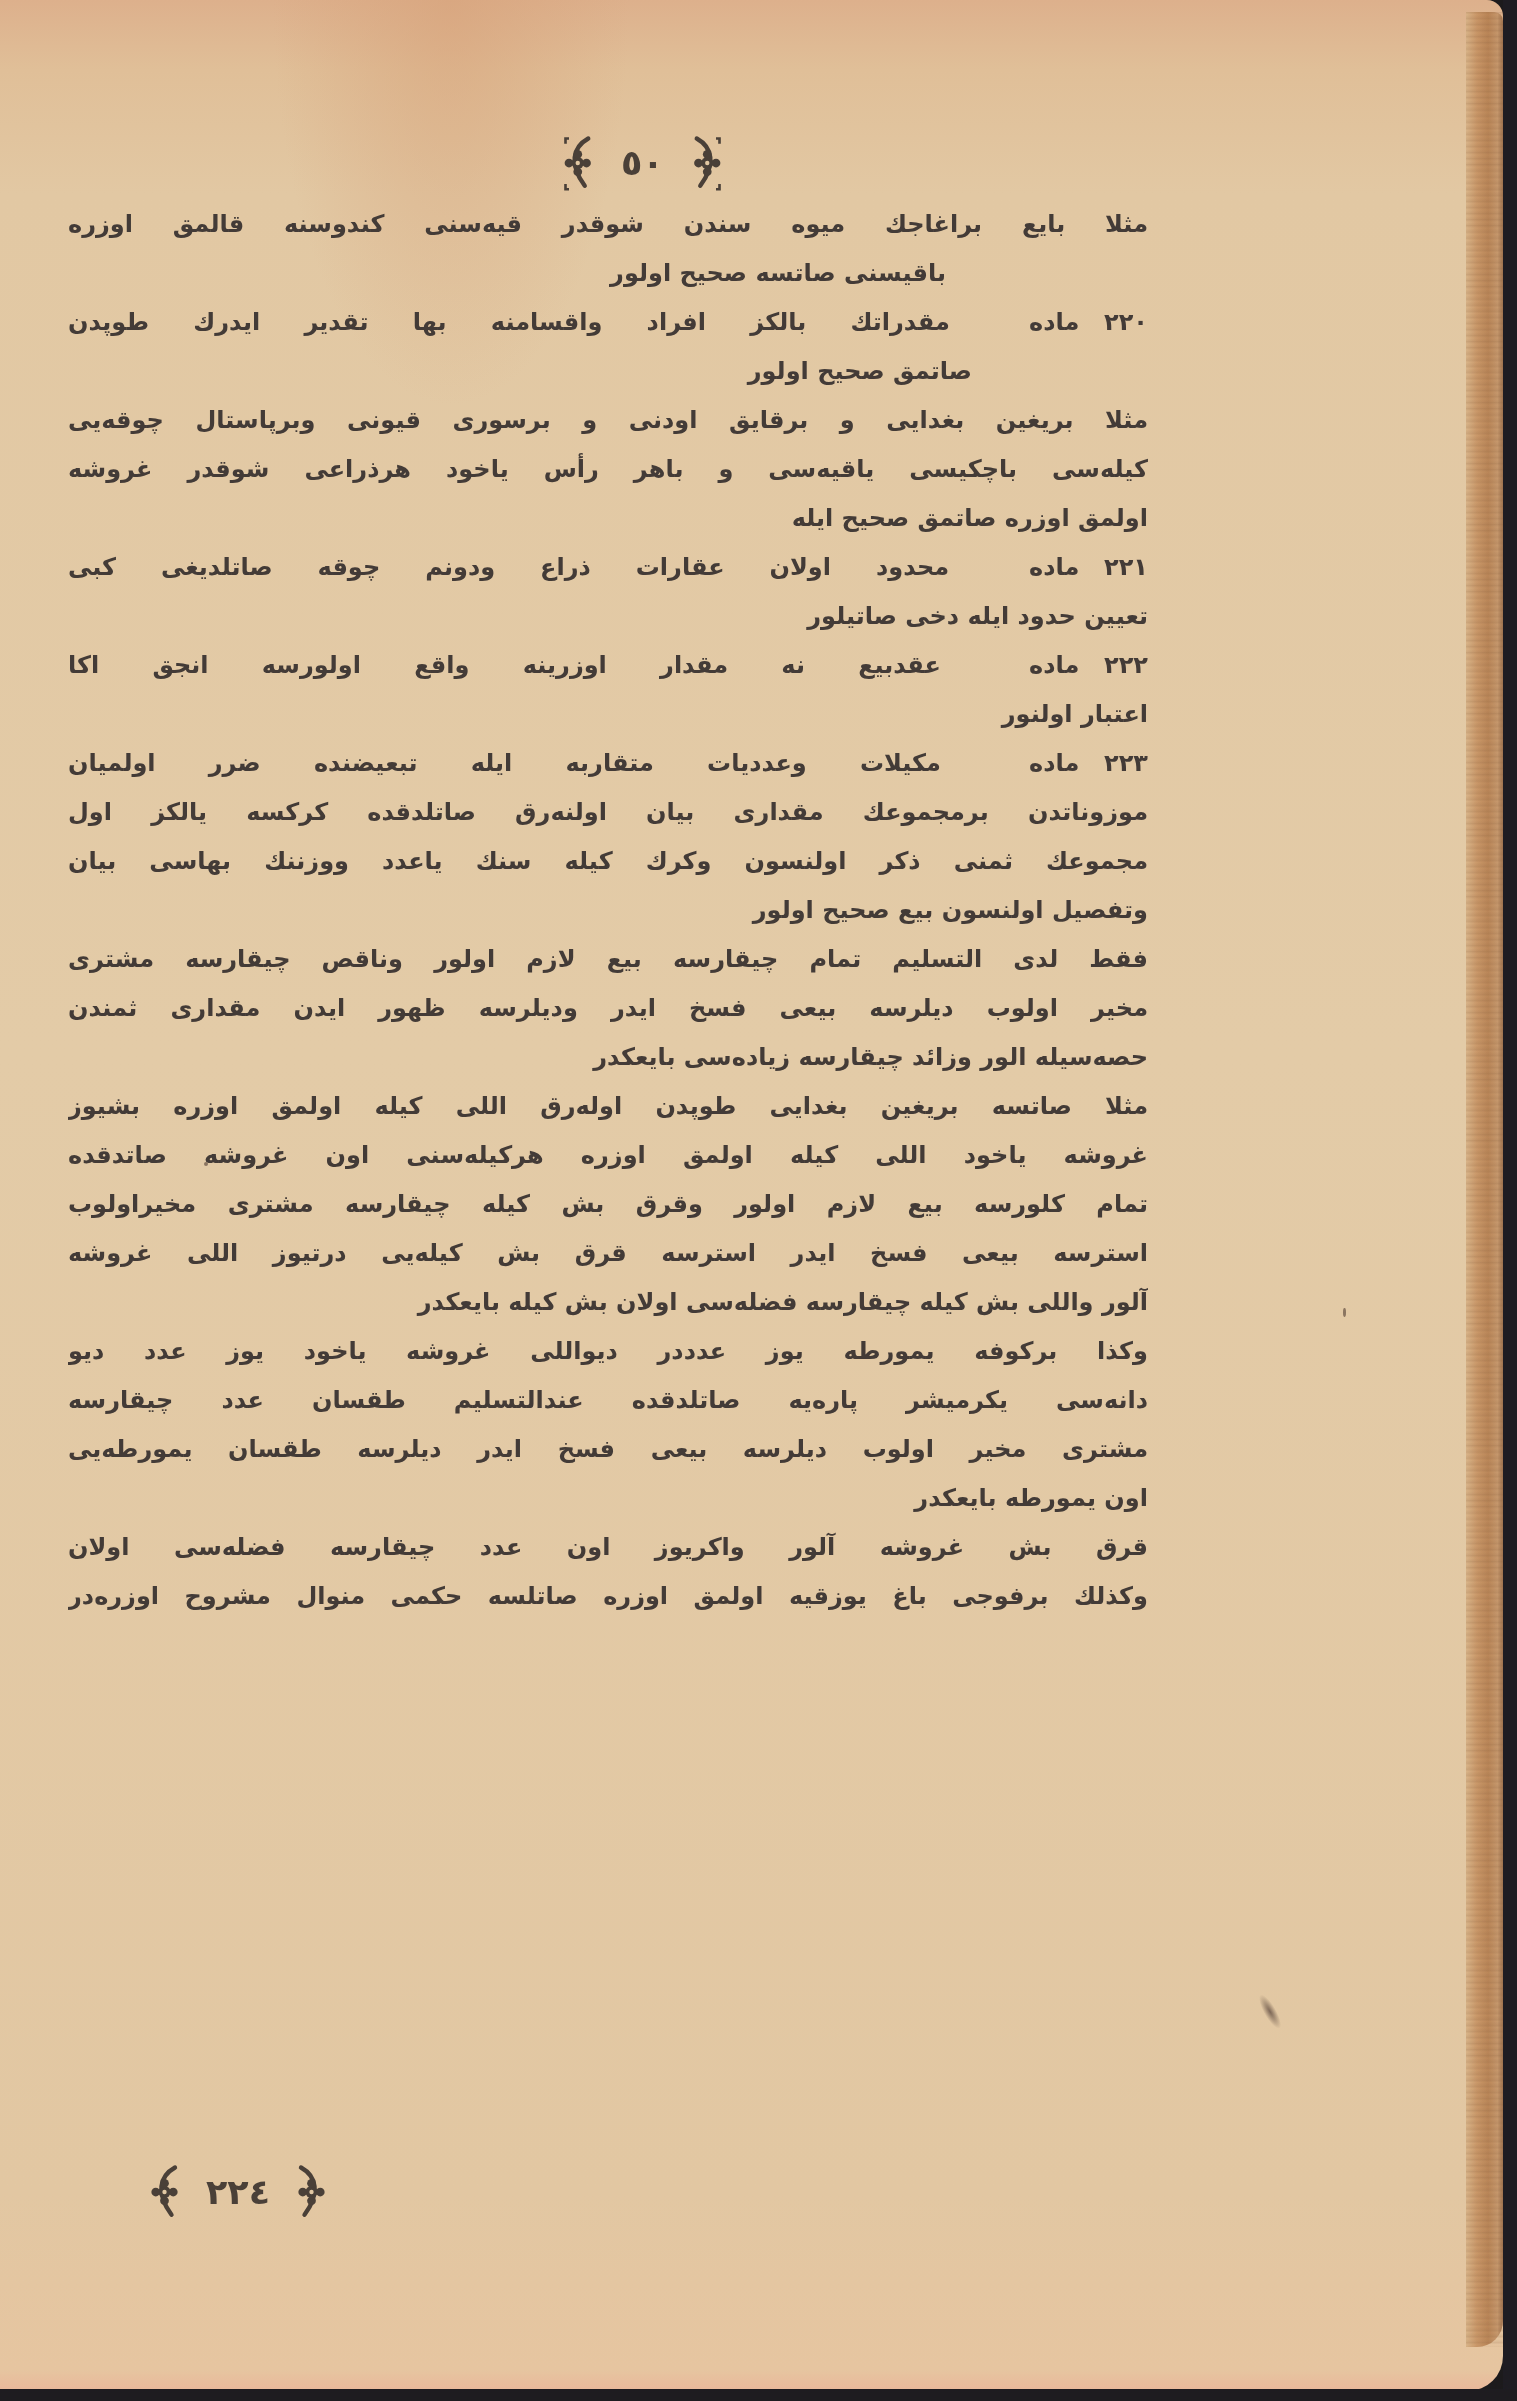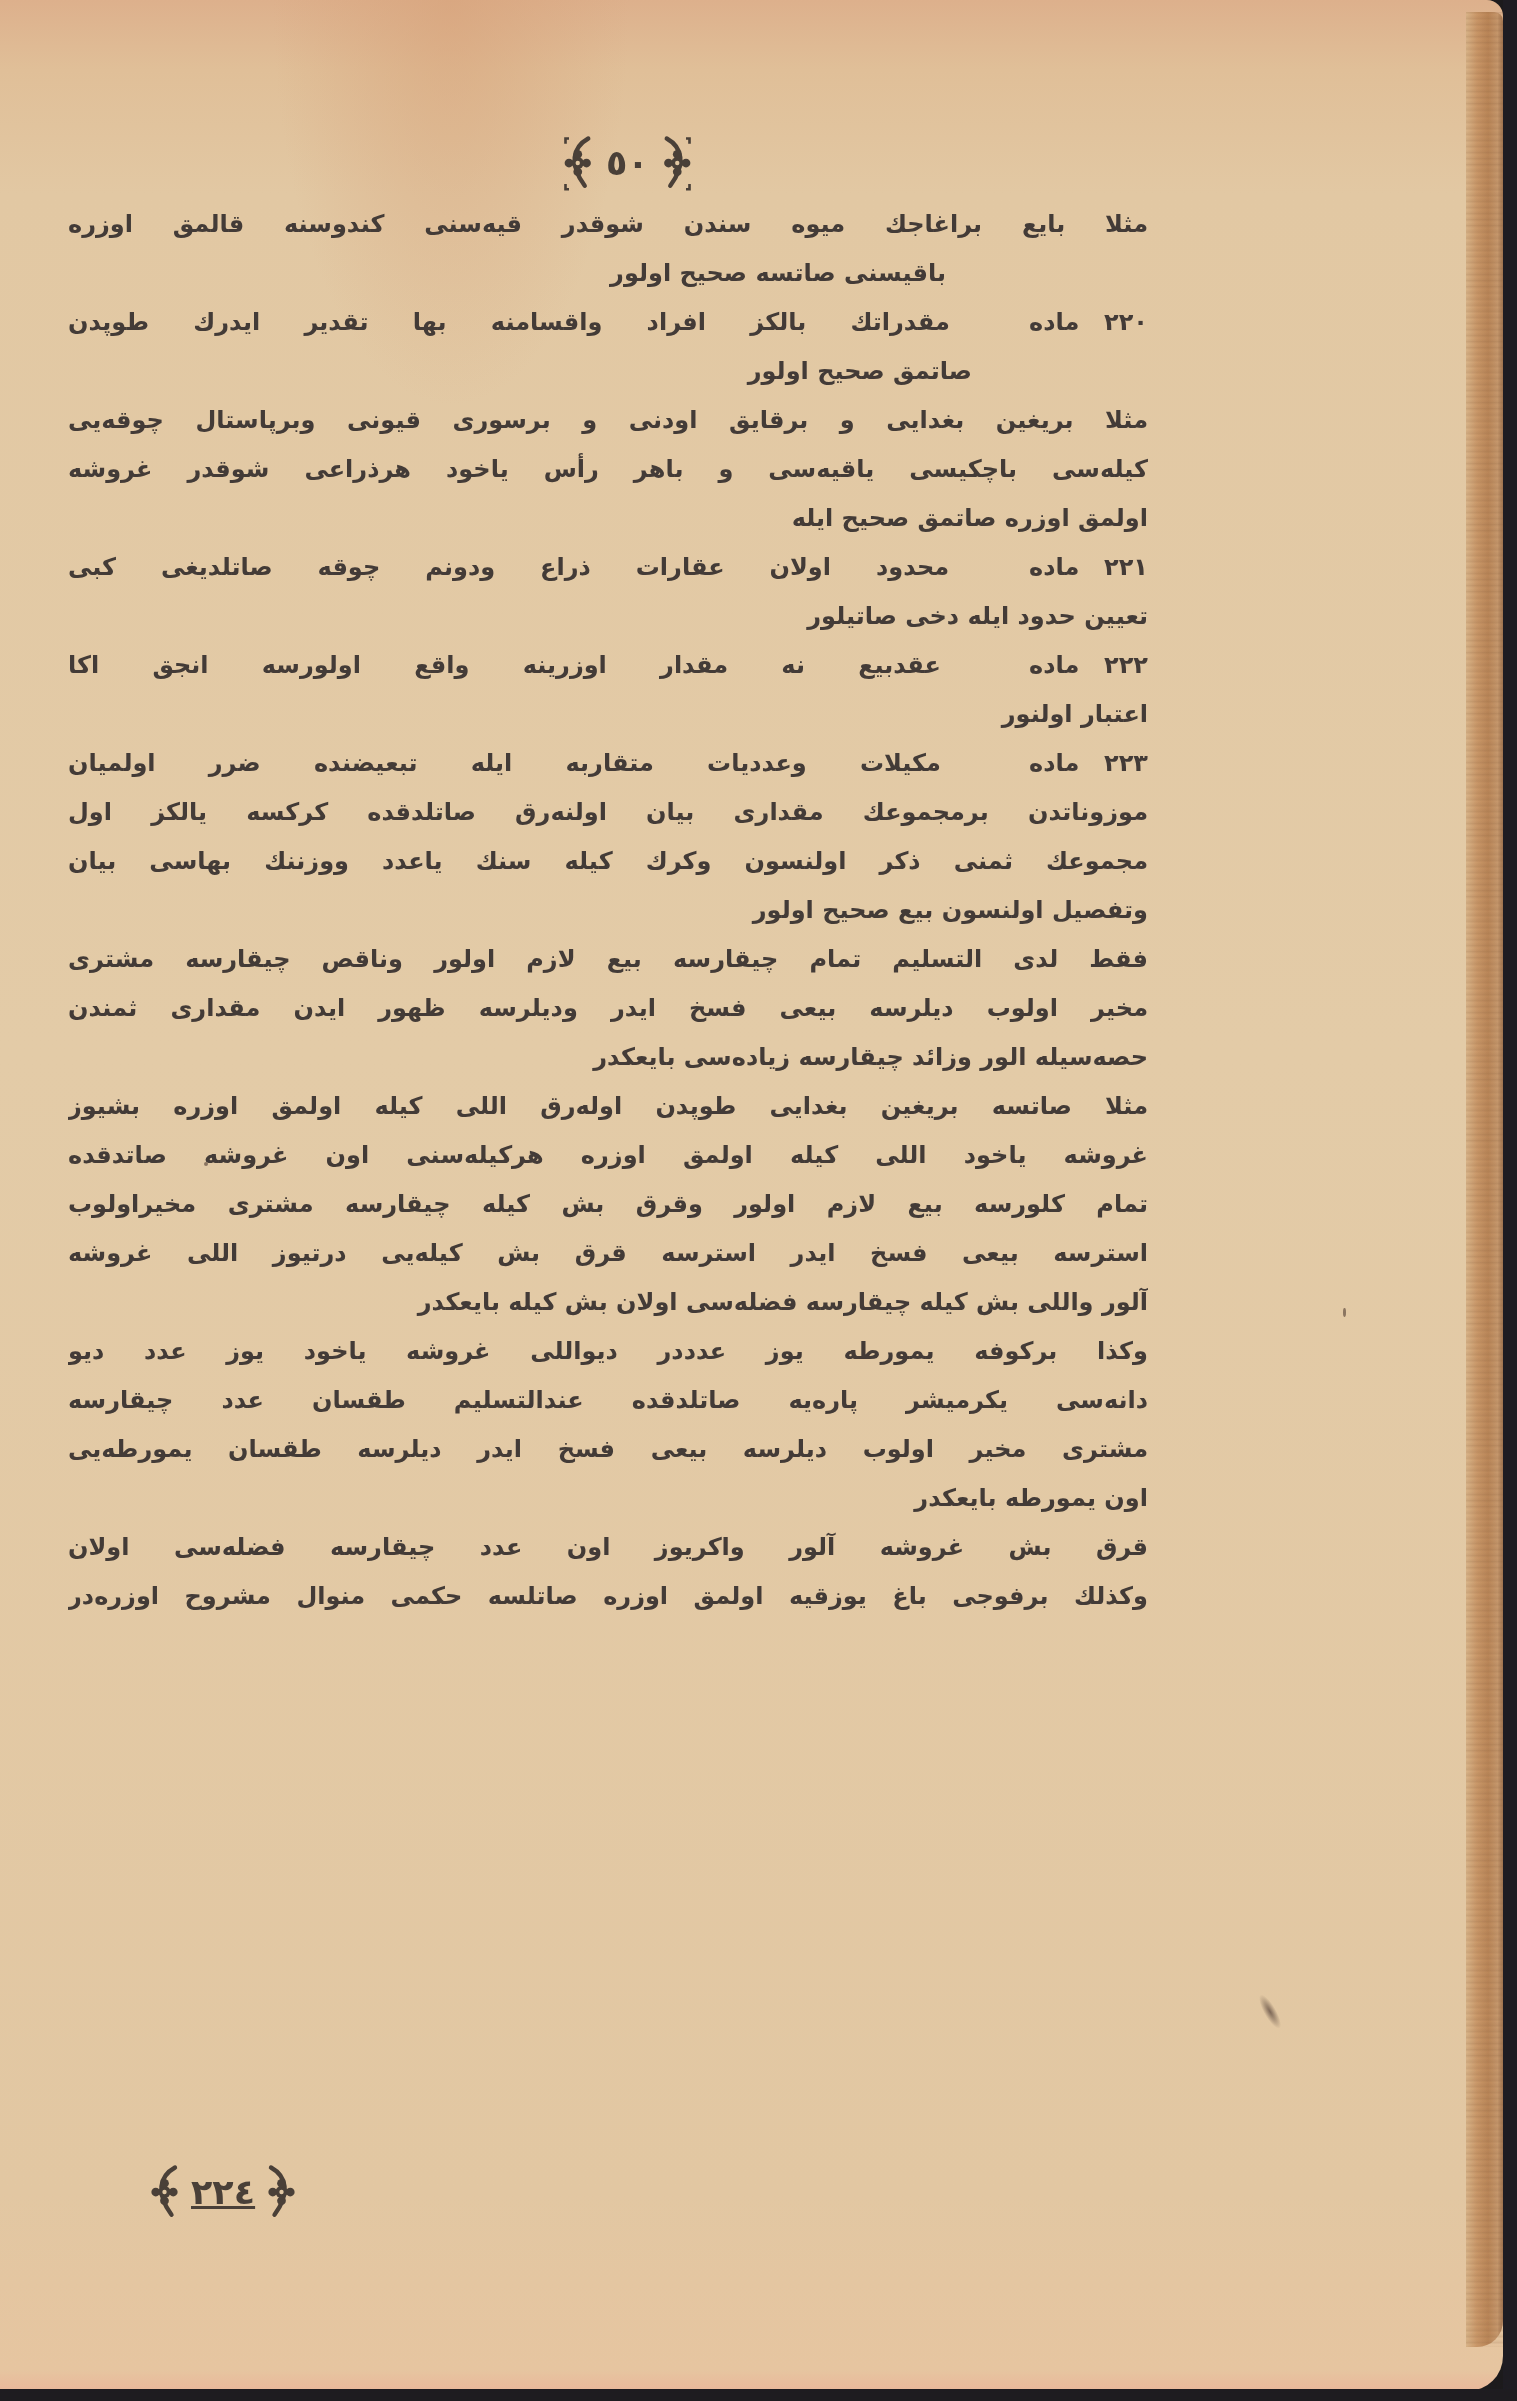--- a/index.html
+++ b/index.html
@@ -57,34 +57,33 @@
     top: 0;
     width: 15px;
     height: 100%;
     background: #1e1c22;
   }
 
   .header-ornament, .footer-ornament {
     position: absolute;
     display: flex;
     align-items: center;
-    gap: 2px;
+    gap: 17px;
     color: #4a4038;
     direction: ltr;
   }
   .header-ornament {
     left: 562px;
     top: 132px;
     height: 61px;
   }
   .footer-ornament {
     left: 147px;
     top: 2161px;
     height: 61px;
-    text-decoration: underline;
   }
   .orn-flower {
     width: 42px;
     height: 56px;
     position: relative;
   }
   .orn-flower svg {
     width: 100%;
     height: 100%;
   }

